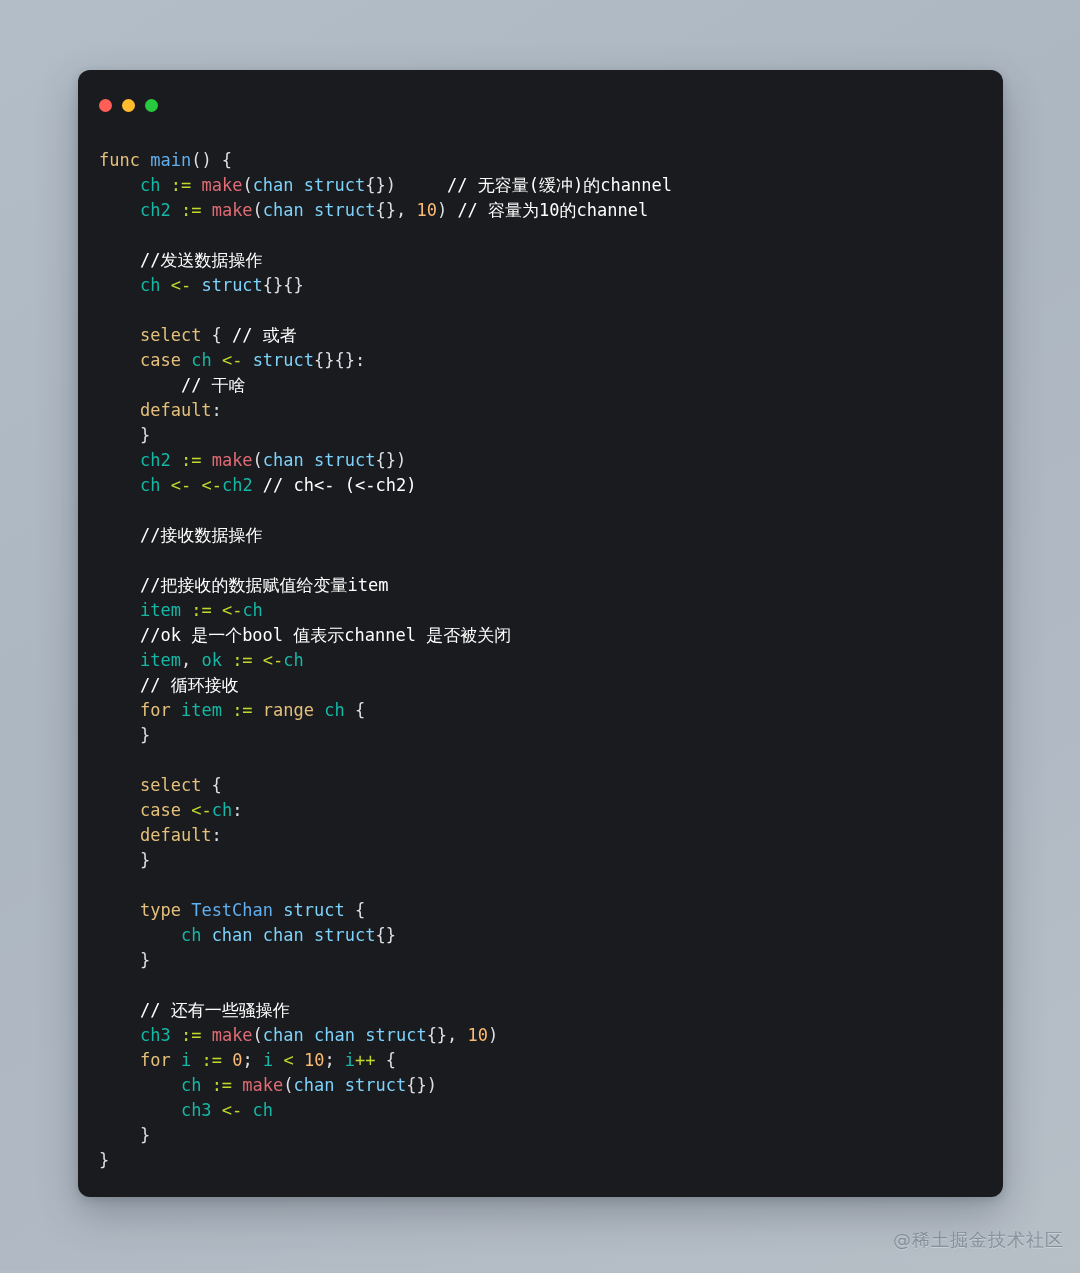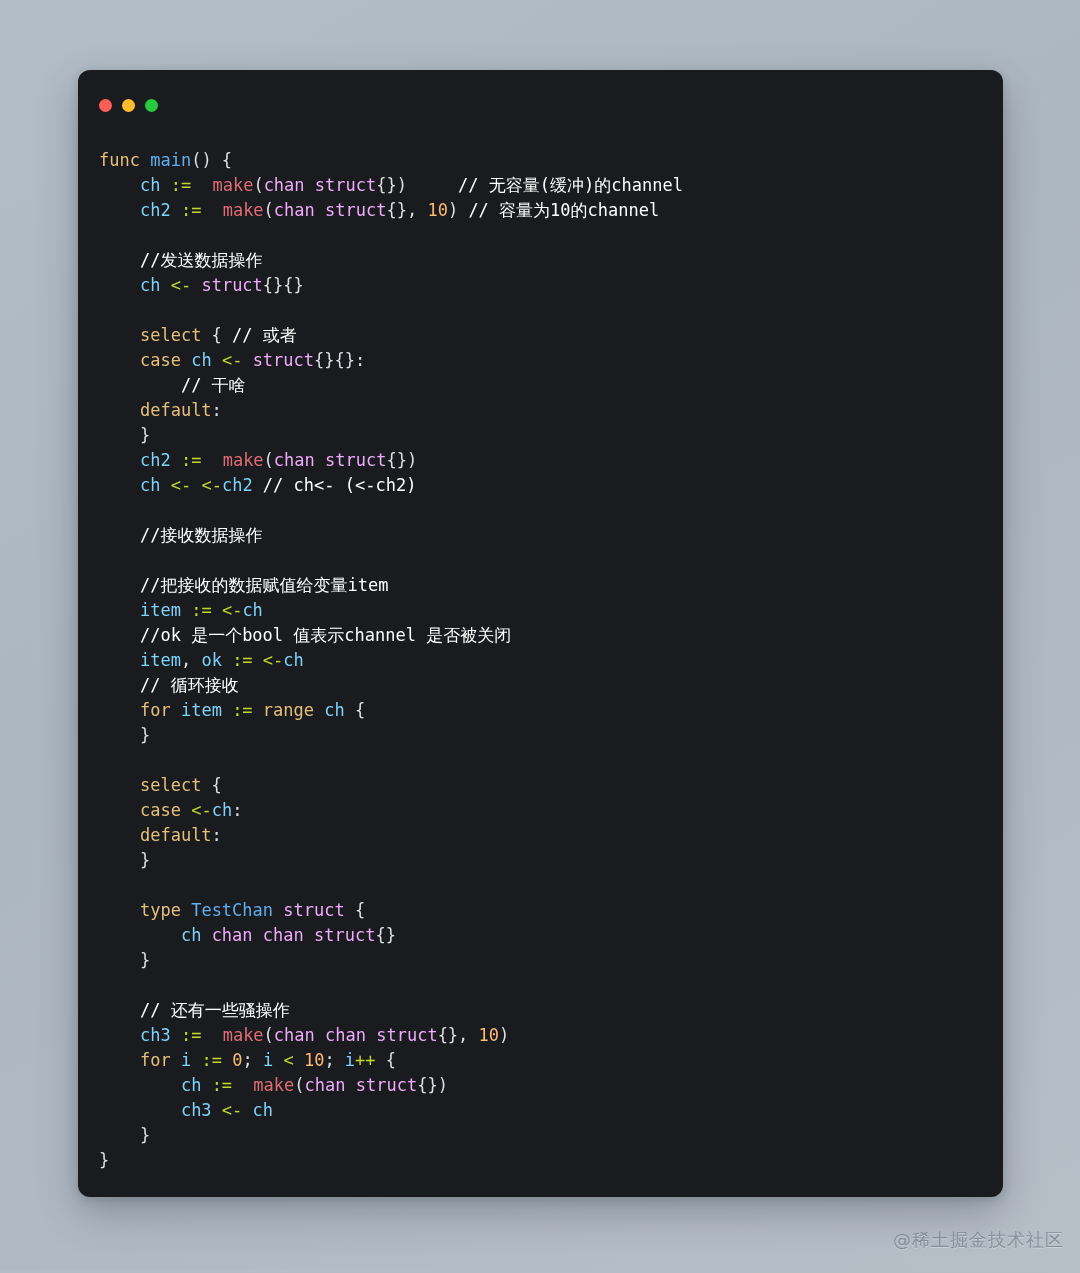--- a/index.html
+++ b/index.html
@@ -64,24 +64,24 @@
     line-height: 25px;
     white-space: pre;
     letter-spacing: 0px;
   }
   .ln { height: 25px; }
   .ln.blank { height: 25px; }
 
   
   .kw   { color: #e5c07b; }   
   .fn   { color: #61afef; }   
-  .var  { color: #7dd3fc; }   
+  .var  { color: #14b8a6; }   
   .op   { color: #c3d82c; }   
-  .bi   { color: #e06c75; margin-left: 11px; }   
-  .ty   { color: #f0abfc; }   
+  .bi   { color: #e06c75; }   
+  .ty   { color: #7dd3fc; }   
   .num  { color: #fdba74; }   
   .pun  { color: #dcdfe4; }   
   .cm   { color: #ffffff; }   
 
   
   .watermark {
     position: absolute;
     right: 16px;
     bottom: 18px;
     font-family: "DejaVu Sans", sans-serif;

